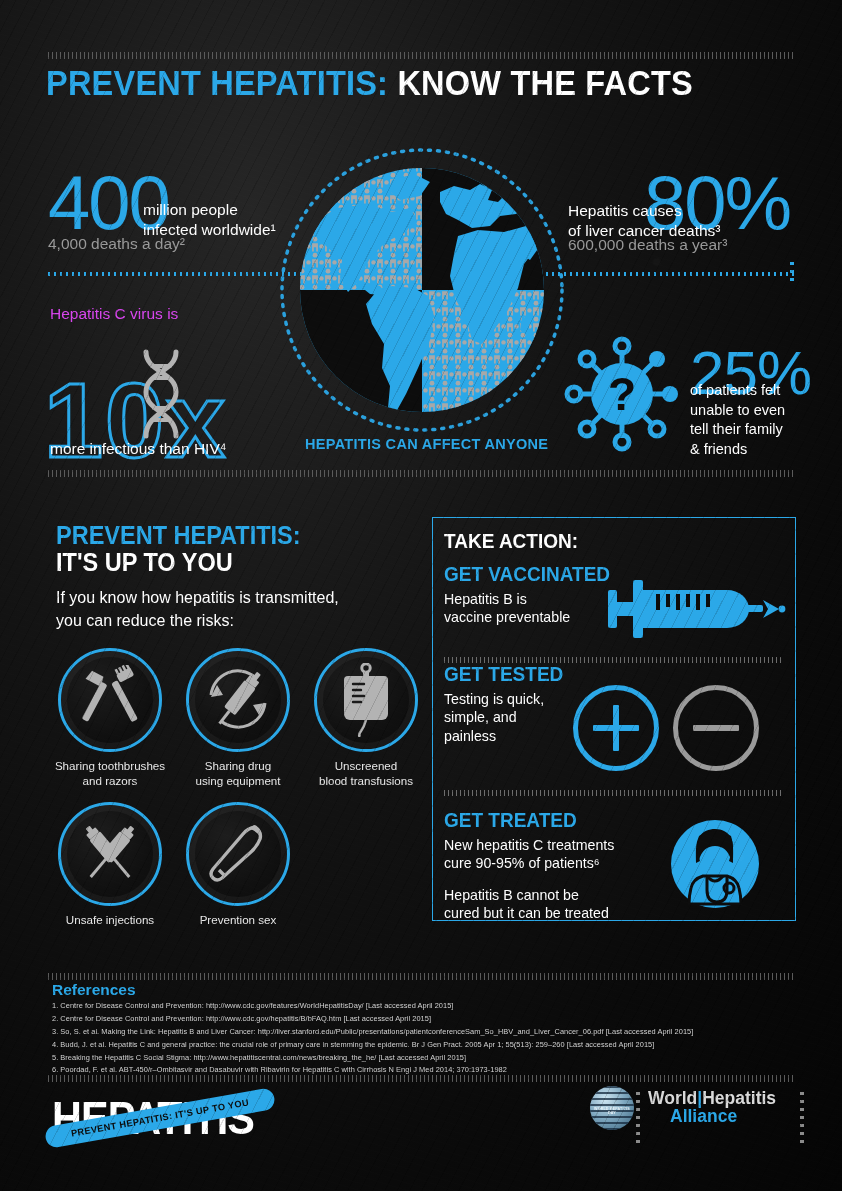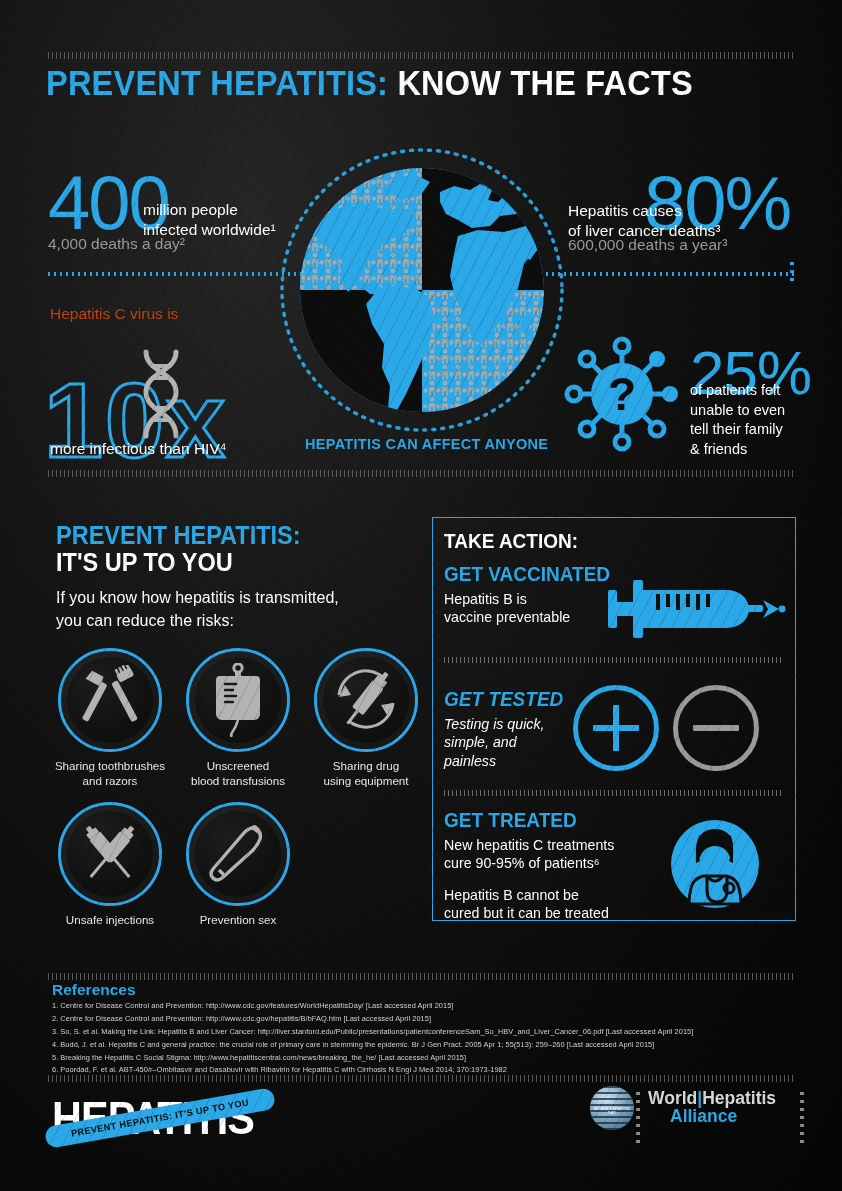--- a/index.html
+++ b/index.html
@@ -64,21 +64,21 @@
   .stat-400-sub{ position:absolute; left:48px; top:235px; font-size:15.5px; color:#9a9a9a;}
 
   .stat-80{ position:absolute; right:52px; top:168px; font-size:76px; letter-spacing:-2px; color:#2ba8e8; font-weight:300; line-height:.92;}
   .stat-80-label{ position:absolute; left:568px; top:201px; font-size:15.5px; line-height:1.32; color:#fff;}
   .stat-80-sub{ position:absolute; left:568px; top:236px; font-size:15.5px; color:#9a9a9a;}
 
   #div-left-1{ left:48px; top:272px; width:255px; }
   #div-right-1{ left:540px; top:272px; width:256px; }
   #vd-right-1{ left:790px; top:262px; height:24px; }
 
-  .hepc-lead{ position:absolute; left:50px; top:305px; font-size:15.5px; color:#c2410c;}
+  .hepc-lead{ position:absolute; left:50px; top:305px; font-size:15.5px; color:#d946ef;}
   .tenx{
     position:absolute; left:44px; top:332px;
     font-size:106px; font-weight:bold; line-height:1;
     color:transparent;
     -webkit-text-stroke:3px #2ba8e8;
     letter-spacing:2px;
     font-family:"Liberation Sans", sans-serif;
     margin-top:35px;
   }
   .dna{ position:absolute; left:130px; top:348px; }
@@ -113,21 +113,21 @@
   
   .action-box{
     position:absolute; left:432px; top:517px; width:364px; height:404px;
     border:1.5px solid #2ba8e8; background:rgba(255,255,255,.012);
   }
   .act-title{ position:absolute; left:444px; top:530px; font-size:20px; font-weight:bold; color:#fff; transform:scaleX(.95); transform-origin:left;}
   .act-h{ font-size:20px; font-weight:bold; color:#2ba8e8; transform:scaleX(.95); transform-origin:left;}
   .act-p{ font-size:14.2px; line-height:1.3; color:#fff; }
   .act-sec{ position:absolute; left:444px; }
   #sec-vacc{ top:563px; }
-  #sec-test{ top:688px;font-style:italic; }
+  #sec-test{ top:663px; }
   #sec-treat{ top:809px; }
   .act-ruler{ position:absolute; left:444px; width:340px; height:6px;
     background-image:repeating-linear-gradient(90deg,#6d6d6d 0 1px, transparent 1px 4px);}
   #act-r1{ top:657px; }
   #act-r2{ top:790px; }
 
   .syringe{ position:absolute; left:608px; top:576px; }
   .plusminus{ position:absolute; left:573px; top:685px; display:flex; gap:14px; }
   .pm{ width:86px; height:86px; border-radius:50%; position:relative; }
   .pm.plus{ border:5px solid #2ba8e8; }
@@ -320,52 +320,52 @@
                   <rect x="57" y="1" width="2.6" height="6"></rect>
               </g>
             </g>
           </svg>
         </div>
         <div class="ico-label nl">Sharing toothbrushes<br>and razors</div>
       </div>
 
       <div class="ico-cell">
         <div class="ico-circle">
+          <svg width="74" height="74" viewBox="0 0 74 74">
+            <path d="M10 32 a27 27 0 0 1 44 -18" fill="none" stroke="#b3b3b3" stroke-width="3"></path>
+            <path d="M64 40 a27 27 0 0 1 -44 18" fill="none" stroke="#b3b3b3" stroke-width="3"></path>
+            <path d="M16 22 l-6 12 l12 -2 z" fill="#b3b3b3"></path>
+            <path d="M58 52 l6 -12 l-12 2 z" fill="#b3b3b3"></path>
+            <g fill="#b3b3b3" transform="rotate(38 37 37)">
+              <rect x="31" y="10" width="12" height="7" rx="1"></rect>
+              <rect x="34.5" y="3" width="5" height="9" rx="1"></rect>
+              <rect x="30" y="17" width="14" height="34" rx="2"></rect>
+              <rect x="35.5" y="51" width="3" height="16"></rect>
+            </g>
+          </svg>
+        </div>
+        <div class="ico-label nl">Sharing drug<br>using equipment</div>
+      </div>
+
+      <div class="ico-cell">
+        <div class="ico-circle">
           <svg width="60" height="74" viewBox="0 0 60 74">
             <circle cx="30" cy="5" r="4.2" fill="none" stroke="#b3b3b3" stroke-width="3"></circle>
             <rect x="27" y="8" width="6" height="5" fill="#b3b3b3"></rect>
             <path d="M12 13 h36 a4 4 0 0 1 4 4 v34 a6 6 0 0 1 -6 6 h-32 a6 6 0 0 1 -6 -6 v-34 a4 4 0 0 1 4 -4 z" fill="#b3b3b3"></path>
             <g stroke="#1a1a1a" stroke-width="2.4" stroke-linecap="round">
               <line x1="17" y1="21" x2="28" y2="21"></line>
                 <line x1="17" y1="27" x2="25" y2="27"></line>
               <line x1="17" y1="33" x2="28" y2="33"></line>
                 <line x1="17" y1="39" x2="25" y2="39"></line>
             </g>
             <path d="M30 57 q-2 7 -5 11 t-1 6" fill="none" stroke="#b3b3b3" stroke-width="2.6"></path>
           </svg>
         </div>
         <div class="ico-label nl">Unscreened<br>blood transfusions</div>
-      </div>
-
-      <div class="ico-cell">
-        <div class="ico-circle">
-          <svg width="74" height="74" viewBox="0 0 74 74">
-            <path d="M10 32 a27 27 0 0 1 44 -18" fill="none" stroke="#b3b3b3" stroke-width="3"></path>
-            <path d="M64 40 a27 27 0 0 1 -44 18" fill="none" stroke="#b3b3b3" stroke-width="3"></path>
-            <path d="M16 22 l-6 12 l12 -2 z" fill="#b3b3b3"></path>
-            <path d="M58 52 l6 -12 l-12 2 z" fill="#b3b3b3"></path>
-            <g fill="#b3b3b3" transform="rotate(38 37 37)">
-              <rect x="31" y="10" width="12" height="7" rx="1"></rect>
-              <rect x="34.5" y="3" width="5" height="9" rx="1"></rect>
-              <rect x="30" y="17" width="14" height="34" rx="2"></rect>
-              <rect x="35.5" y="51" width="3" height="16"></rect>
-            </g>
-          </svg>
-        </div>
-        <div class="ico-label nl">Sharing drug<br>using equipment</div>
       </div>
     </div>
 
     <div class="ico-row">
       <div class="ico-cell">
         <div class="ico-circle">
           <svg width="72" height="72" viewBox="0 0 72 72">
             <g fill="#b3b3b3">
               <g transform="rotate(40 36 36)">
                 <rect x="30" y="6" width="12" height="6" rx="1"></rect>

